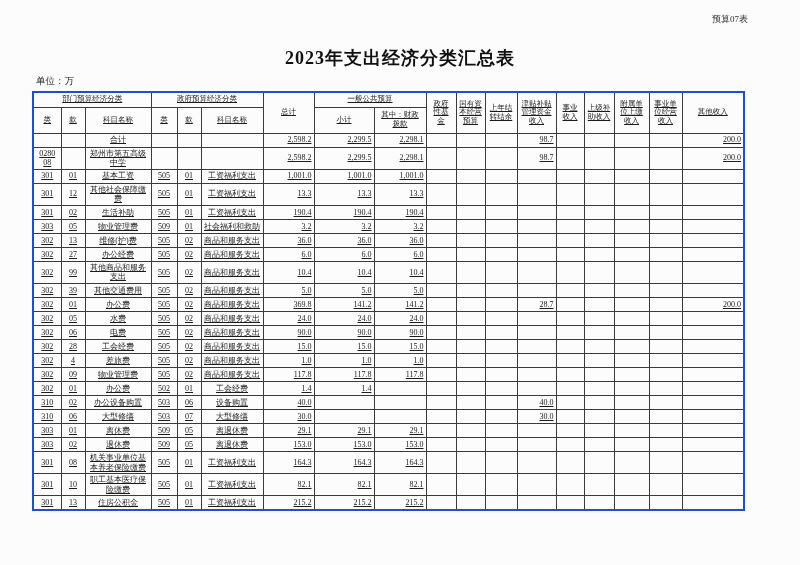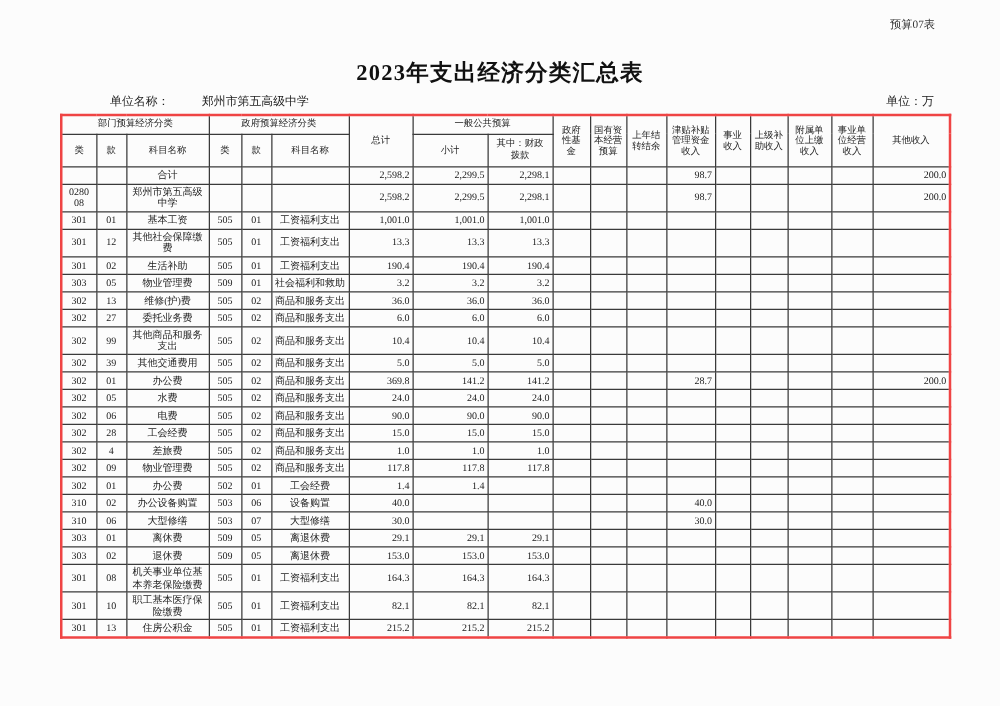--- a/index.html
+++ b/index.html
@@ -33,22 +33,23 @@
     justify-content: space-between;
     align-items: flex-end;
     font-size: 9.5px;
   }
   .meta-left { margin-left: 52px; }
   .meta-left .unit-name { margin-left: 26px; }
   table {
     border-collapse: collapse;
     table-layout: fixed;
     width: 711px;
-    margin-left: 48px;
-    border: 2px solid #ef4444;
+    margin-left: 32px;
+    border: 2px solid #1d4ed8;
+    text-decoration: underline;
   }
   th, td {
     border: 1px solid #3a3a3a;
     vertical-align: middle;
     overflow: hidden;
     white-space: pre-line;
   }
   th {
     font-weight: normal;
     font-size: 7.5px;
@@ -70,23 +71,20 @@
 </head>
 <body>
 
 <div class="page">
 
   <div class="corner">预算07表</div>
 
   <div class="title">2023年支出经济分类汇总表</div>
 
   <div class="meta-row">
-    <div class="meta-left">
-      <span>单位名称：</span><span class="unit-name">郑州市第五高级中学</span>
-    </div>
     <div class="meta-right">单位：万</div>
   </div>
 
   <table>
     <colgroup>
       <col style="width:28px">
         <col style="width:24px">
         <col style="width:66px">
       <col style="width:26px">
         <col style="width:24px">
@@ -285,21 +283,21 @@
           <td class="num"></td>
           <td class="num"></td>
           <td class="num"></td>
           <td class="num"></td>
           <td class="num"></td>
           <td class="num"></td>
         </tr>
         <tr>
           <td class="txt">302</td>
           <td class="txt">27</td>
-          <td class="txt">委托业务费</td>
+          <td class="txt">办公经费</td>
           <td class="txt">505</td>
           <td class="txt">02</td>
           <td class="txt">商品和服务支出</td>
           <td class="num">6.0</td>
           <td class="num">6.0</td>
           <td class="num">6.0</td>
           <td class="num"></td>
           <td class="num"></td>
           <td class="num"></td>
           <td class="num"></td>

